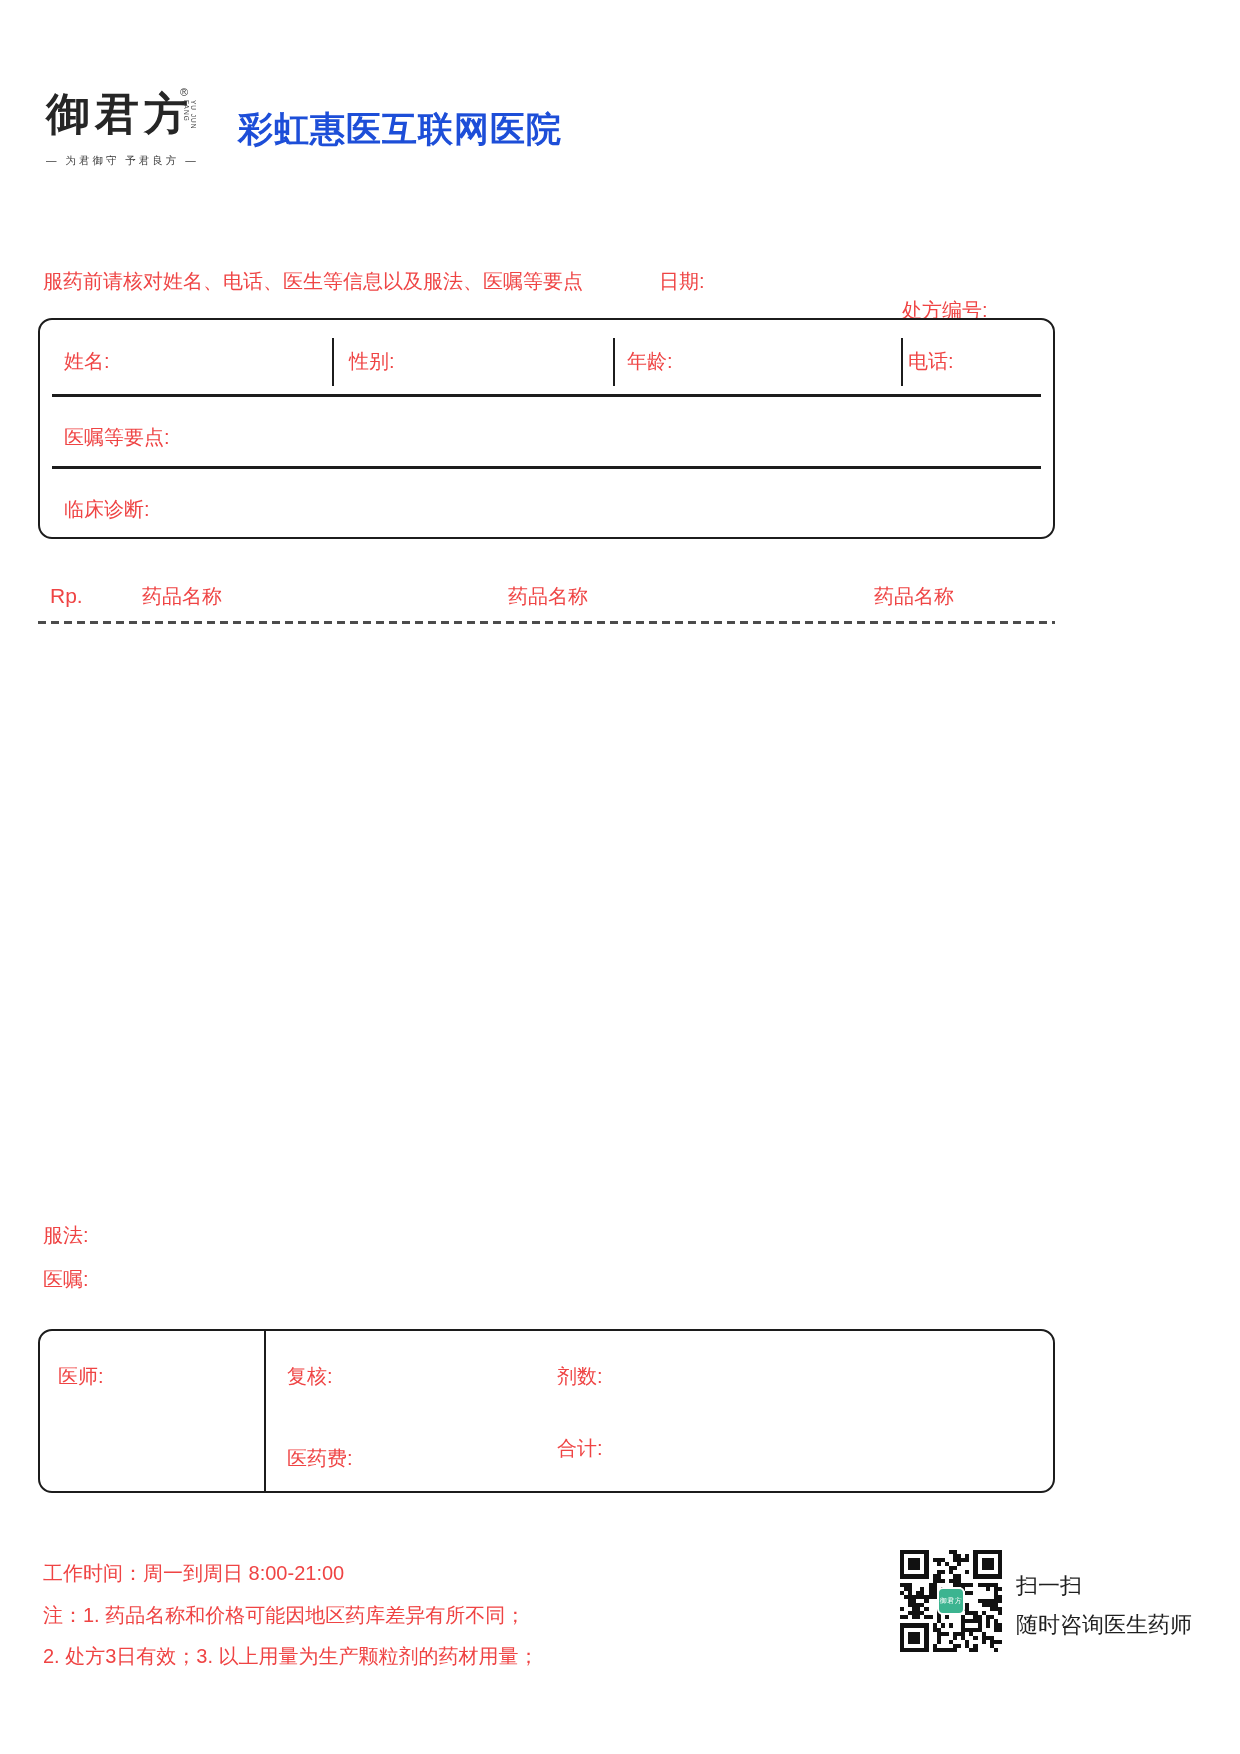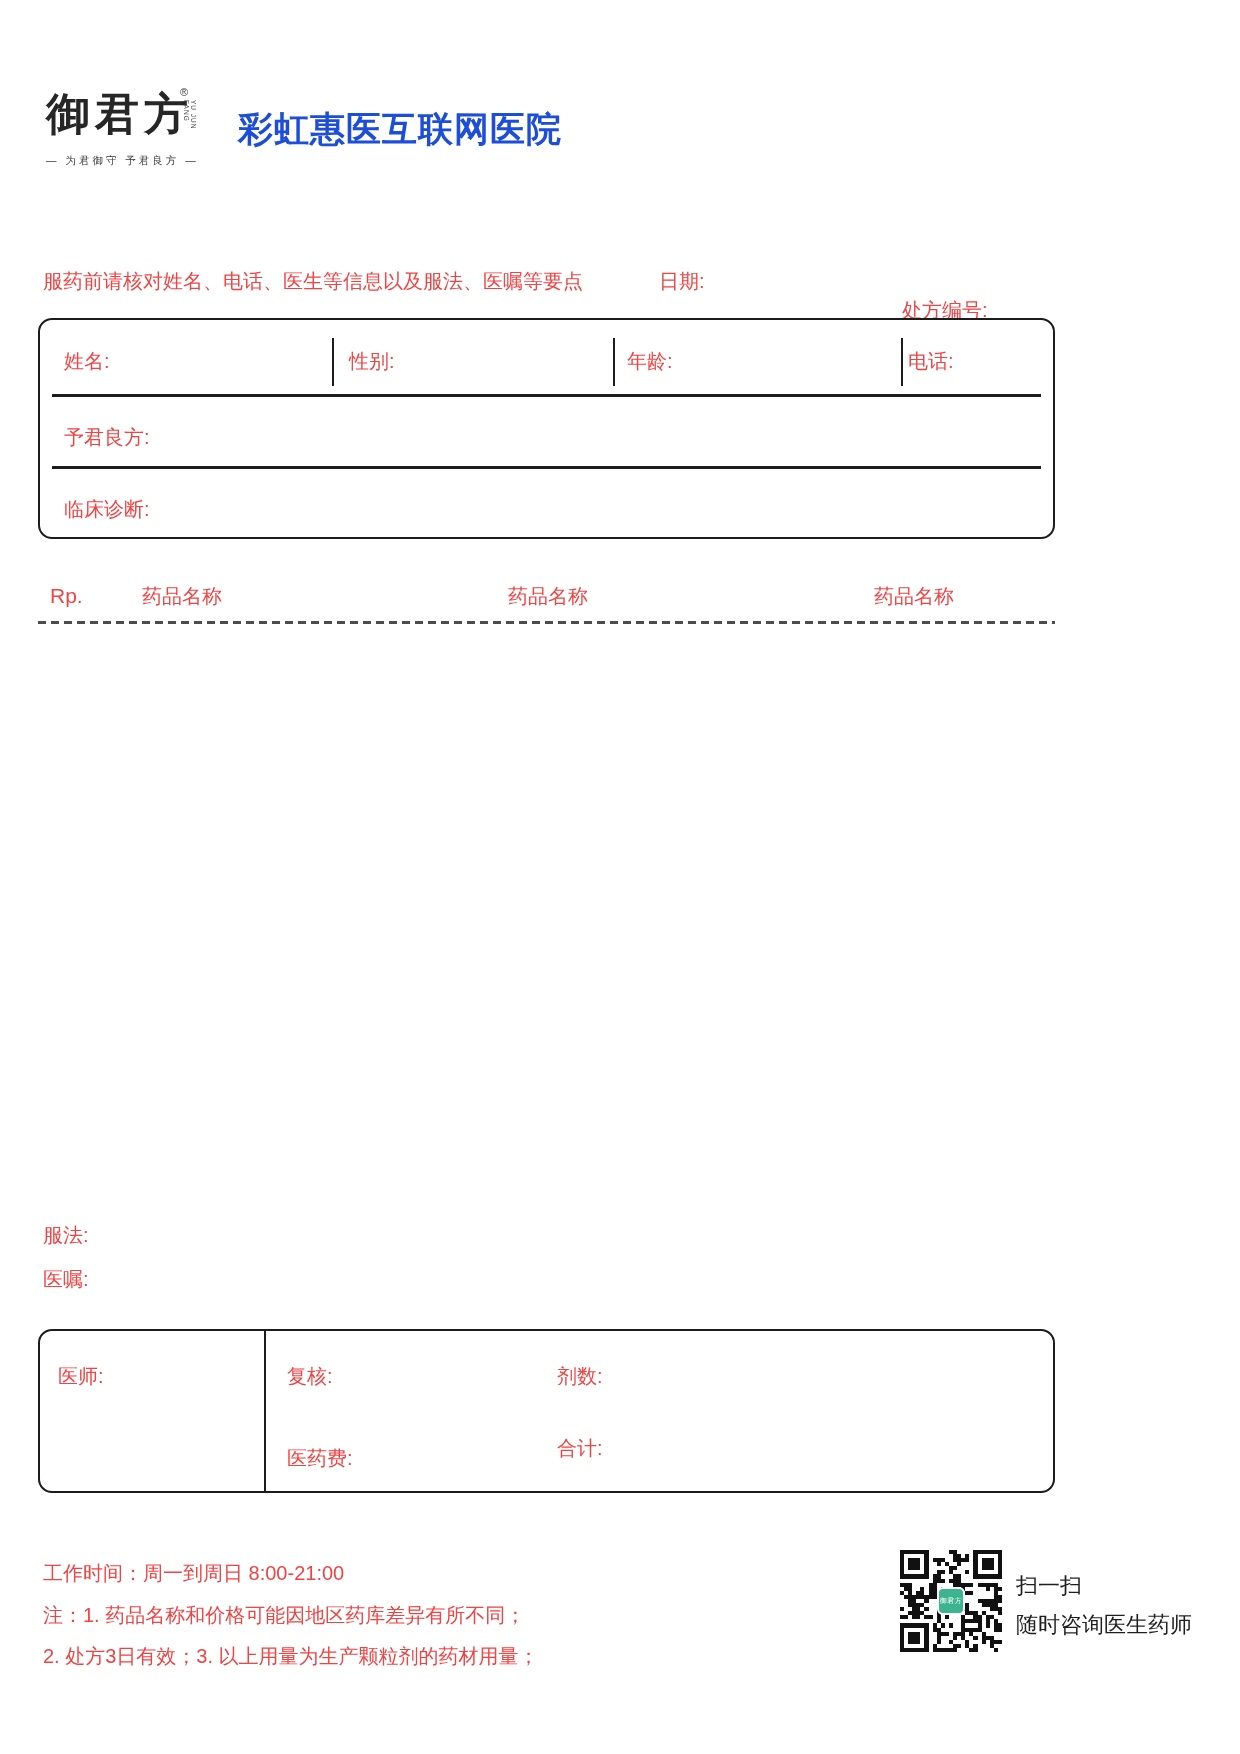--- a/index.html
+++ b/index.html
@@ -128,21 +128,21 @@
 
   <div class="abs patient-box">
     <span class="abs lbl p-name">姓名:</span>
     <span class="abs lbl p-gender">性别:</span>
     <span class="abs lbl p-age">年龄:</span>
     <span class="abs lbl p-phone">电话:</span>
     <span class="vdiv vdiv-1"></span>
     <span class="vdiv vdiv-2"></span>
     <span class="vdiv vdiv-3"></span>
     <span class="hline hline-1"></span>
-    <span class="abs lbl p-address">予君良方:</span>
+    <span class="abs lbl p-address">医嘱等要点:</span>
     <span class="hline hline-2"></span>
     <span class="abs lbl p-diagnosis">临床诊断:</span>
   </div>
 
   <div class="abs lbl rp-label">Rp.</div>
   <div class="abs lbl drug-col-1">药品名称</div>
   <div class="abs lbl drug-col-2">药品名称</div>
   <div class="abs lbl drug-col-3">药品名称</div>
   <div class="abs dashed-line"></div>
 

